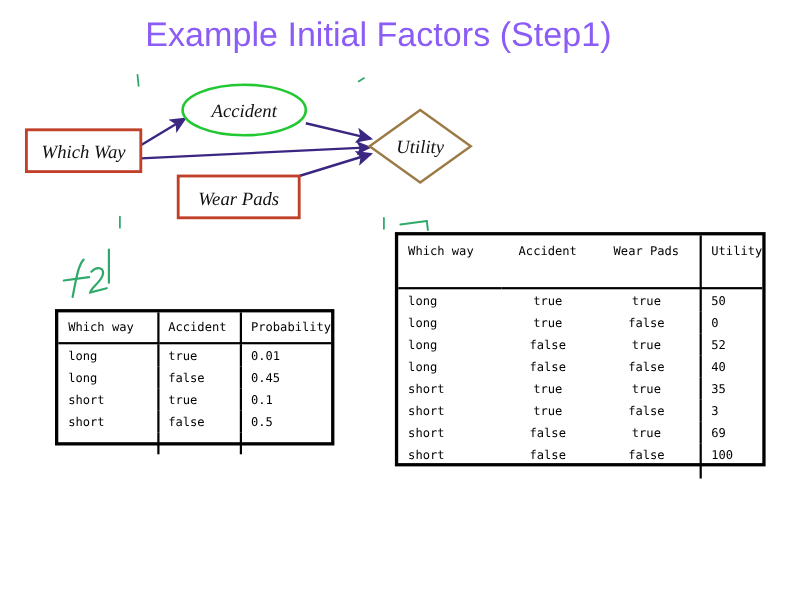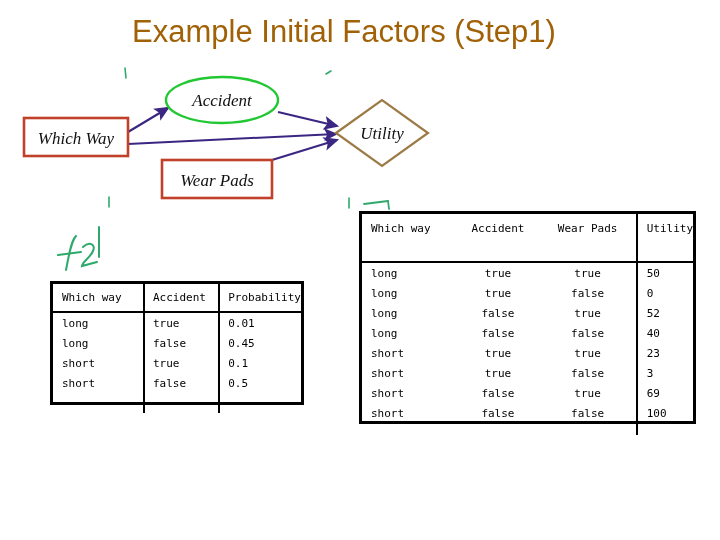--- a/index.html
+++ b/index.html
@@ -15,21 +15,21 @@
     font-family: "Liberation Sans", sans-serif;
   }
 
   
   #slide-title {
     position: absolute;
     left: 0;
     top: 14px;
     width: 688px;
     text-align: center;
-    color: #a16207;
+    color: #8b5cf6;
     font-size: 31px;
     font-family: "Liberation Sans", sans-serif;
     font-weight: normal;
     letter-spacing: 0px;
     white-space: nowrap;
   }
 
   
   #diagram {
     position: absolute;
@@ -282,21 +282,21 @@
       <tr>
         <td class="u1">long</td>
         <td class="u2">false</td>
         <td class="u3">false</td>
         <td class="u4">40</td>
       </tr>
       <tr>
         <td class="u1">short</td>
         <td class="u2">true</td>
         <td class="u3">true</td>
-        <td class="u4">23</td>
+        <td class="u4">35</td>
       </tr>
       <tr>
         <td class="u1">short</td>
         <td class="u2">true</td>
         <td class="u3">false</td>
         <td class="u4">3</td>
       </tr>
       <tr>
         <td class="u1">short</td>
         <td class="u2">false</td>

